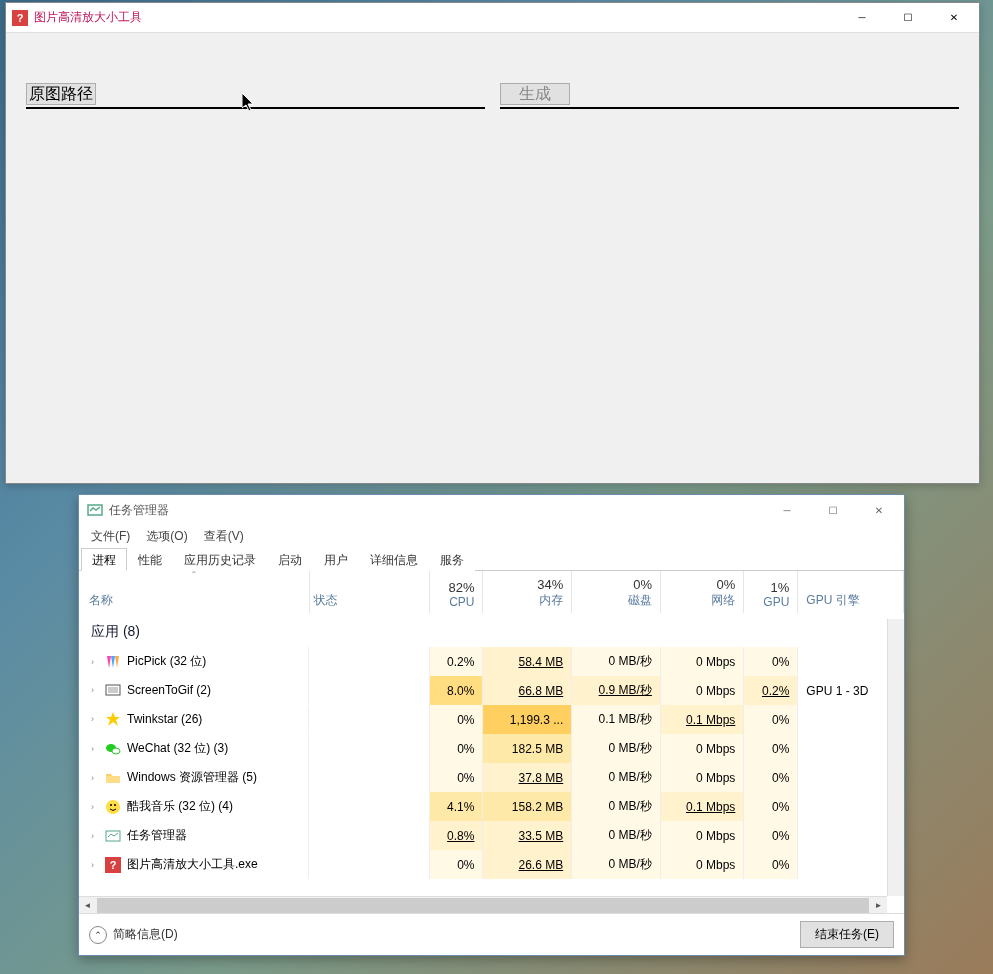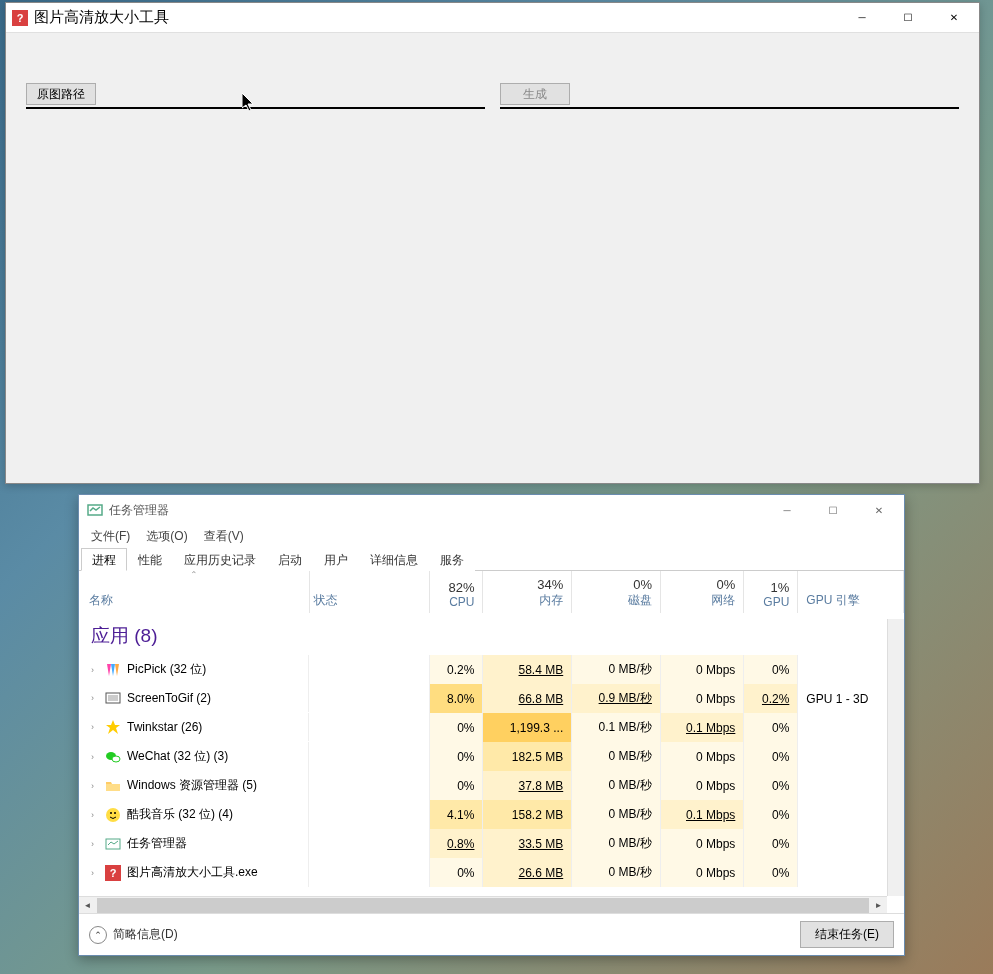--- a/index.html
+++ b/index.html
@@ -36,21 +36,21 @@
   height: 16px;
   background: #d94040;
   margin-right: 6px;
   display: inline-flex;
   align-items: center;
   justify-content: center;
   color: #fff;
   font-weight: bold;
   font-size: 11px;
 }
-.win1-title { flex: 1; font-size: 15px; color: #000000; }
+.win1-title { flex: 1; font-size: 12px; color: #be185d; }
 .win-controls { display: flex; }
 .win-btn {
   width: 46px;
   height: 29px;
   display: flex;
   align-items: center;
   justify-content: center;
   cursor: pointer;
   font-family: "Segoe MDL2 Assets", sans-serif;
   font-size: 10px;
@@ -59,21 +59,21 @@
   padding: 50px 20px 20px 20px;
   display: flex;
   gap: 15px;
 }
 .panel-group { flex: 1; display: flex; flex-direction: column; }
 .panel-btn {
   width: 70px;
   height: 22px;
   background: #e1e1e1;
   border: 1px solid #adadad;
-  font-size: 12px;
+  font-size: 16px;
   margin-bottom: 2px;
   cursor: pointer;
 }
 .panel-btn:disabled {
   color: #888;
 }
 .panel-box {
   flex: 1;
   border: 1px solid #000;
   background: #f0f0f0;
@@ -175,22 +175,22 @@
 .sort-arrow {
   position: absolute;
   left: 50%;
   top: -1px;
   transform: translateX(-50%);
   font-size: 8px;
   color: #888;
 }
 .group-row td {
   padding: 10px 8px 6px 12px;
-  font-size: 19px;
-  color: #4c1d95;
+  font-size: 14px;
+  color: #0f172a;
 }
 .proc-row td {
   padding: 6px 8px 6px 4px;
   text-align: right;
   border-right: 1px solid #eee;
 }
 .proc-row td.name-cell {
   text-align: left;
   padding-left: 12px;
   display: flex;

